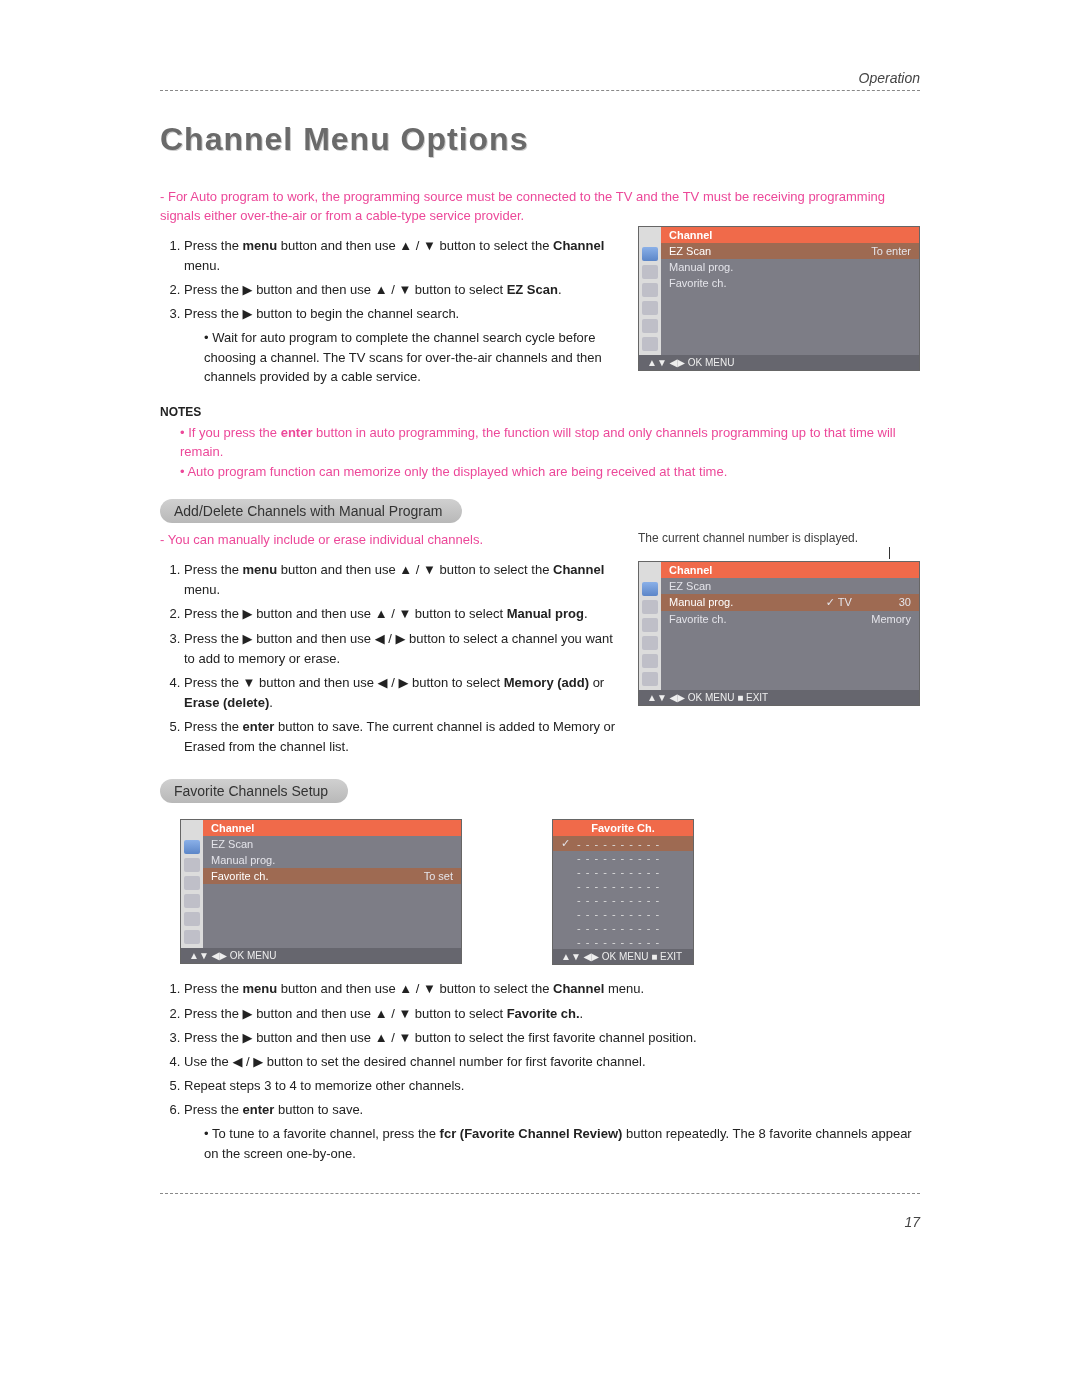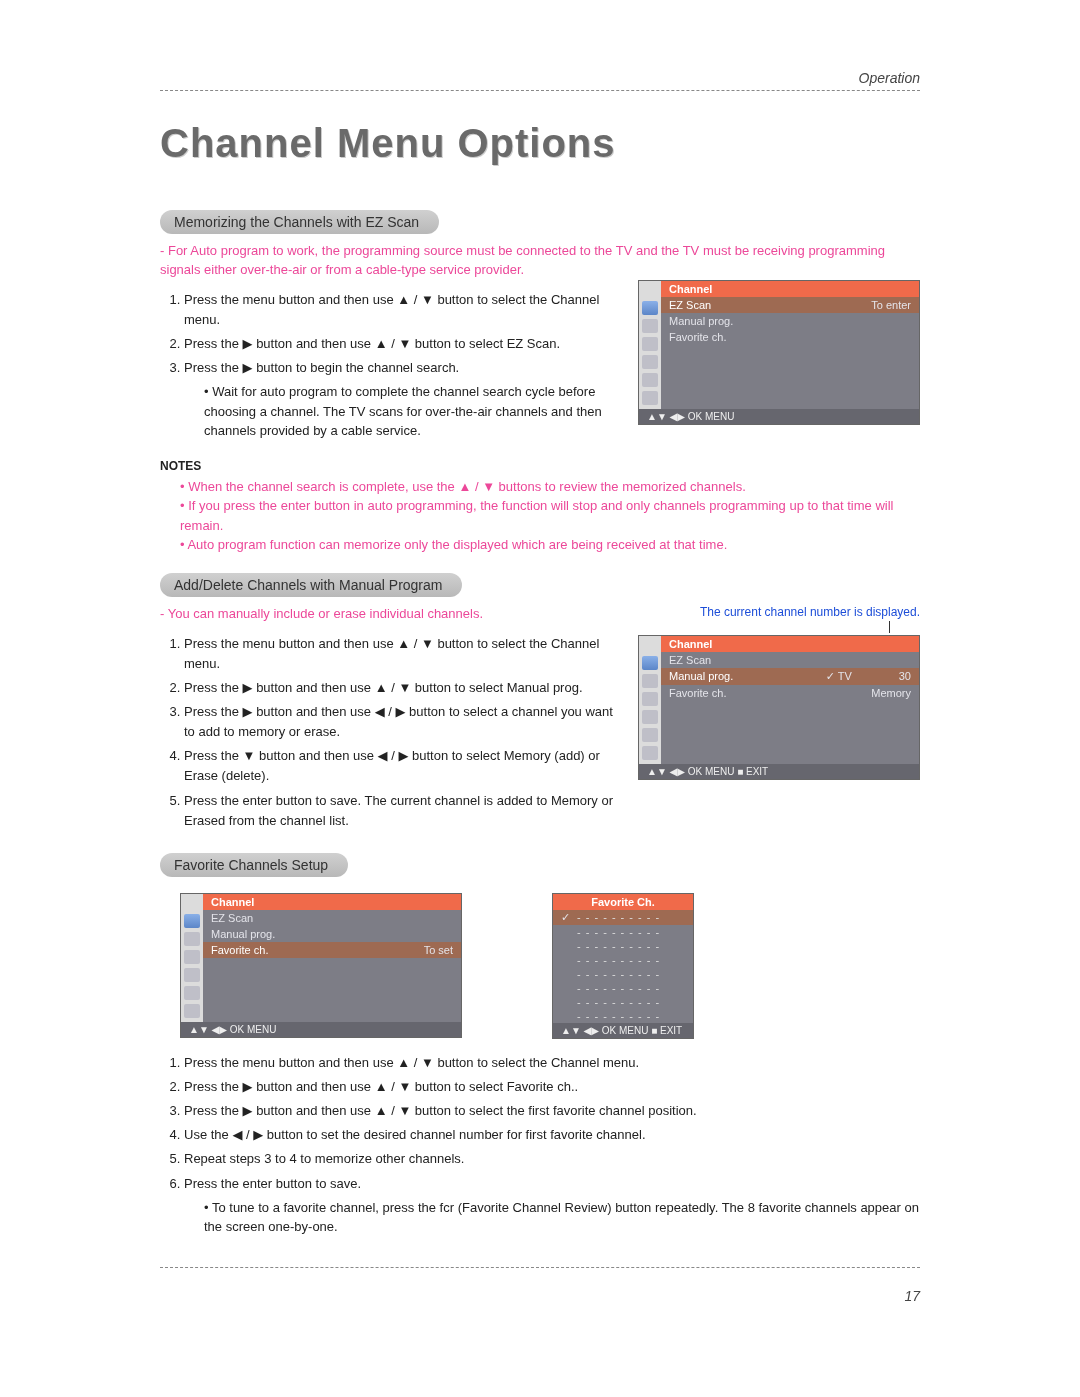--- a/index.html
+++ b/index.html
@@ -23,21 +23,21 @@
     font-style: italic;
     font-size: 14px;
     color: #444;
   }
   .dashed-rule {
     border: none;
     border-top: 1px dashed #888;
     margin: 4px 0 30px 0;
   }
   .title {
-    font-size: 40px;
+    font-size: 32px;
     font-weight: bold;
     color: #6a6a6a;
     text-shadow: 1px 1px 0 #ccc;
     letter-spacing: 1px;
     margin: 0 0 30px 0;
   }
   .pill {
     display: inline-block;
     padding: 4px 20px 4px 14px;
     background: linear-gradient(#d0d0d0, #b8b8b8);
@@ -162,22 +162,22 @@
     align-items: center;
     padding: 1px 8px;
     gap: 6px;
   }
   .fav-row.sel { background: #9e6a52; }
   .fav-check { width: 10px; }
   .fav-dashes { letter-spacing: 1px; color: #ddd; }
 
   .caption-above {
     font-size: 12px;
-    color: #1d4ed8;
-    text-align: right;
+    color: #404040;
+    text-align: left;
     margin-bottom: 2px;
   }
   .pointer-line {
     height: 12px;
     border-left: 1px solid #333;
     margin: 0 auto 2px auto;
     width: 0;
     position: relative;
     left: 110px;
   }
@@ -194,36 +194,35 @@
     border-top: 1px dashed #888;
     margin-top: 30px;
   }
   .page-num {
     text-align: right;
     font-style: italic;
     font-size: 14px;
     color: #444;
     margin-top: 20px;
   }
-  .bold { font-weight: normal; }
+  .bold { font-weight: bold; }
 </style>
 </head>
 <body>
 
 <div class="page">
 
   <div class="header-row">
     <span>Operation</span>
   </div>
   <hr class="dashed-rule">
 
   <h1 class="title">Channel Menu Options</h1>
 
   
-  <div class="pill">Memorizing the Channels with EZ Scan</div>
   <div class="body-text">- For Auto program to work, the programming source must be connected to the TV and the TV must be receiving programming signals either over-the-air or from a cable-type service provider.</div>
 
   <div class="row-flex">
     <div class="text-col">
       <ol class="steps">
         <li>
           <span>Press the </span><span class="bold">menu</span><span> button and then use ▲ / ▼ button to select the </span><span class="bold">Channel</span><span> menu.</span>
         </li>
         <li>
           <span>Press the ▶ button and then use ▲ / ▼ button to select </span><span class="bold">EZ Scan</span><span>.</span>
@@ -264,21 +263,20 @@
             </div>
           </div>
         </div>
         <div class="osd-foot">▲▼  ◀▶  OK  MENU</div>
       </div>
     </div>
   </div>
 
   <div class="notes-label">NOTES</div>
   <ul class="bullets body-text">
-    <li>When the channel search is complete, use the ▲ / ▼ buttons to review the memorized channels.</li>
     <li>
       <span>If you press the </span><span class="bold">enter</span><span> button in auto programming, the function will stop and only channels programming up to that time will remain.</span>
     </li>
     <li>Auto program function can memorize only the displayed which are being received at that time.</li>
   </ul>
 
   
   <div class="pill">Add/Delete Channels with Manual Program</div>
 
   <div class="row-flex">

